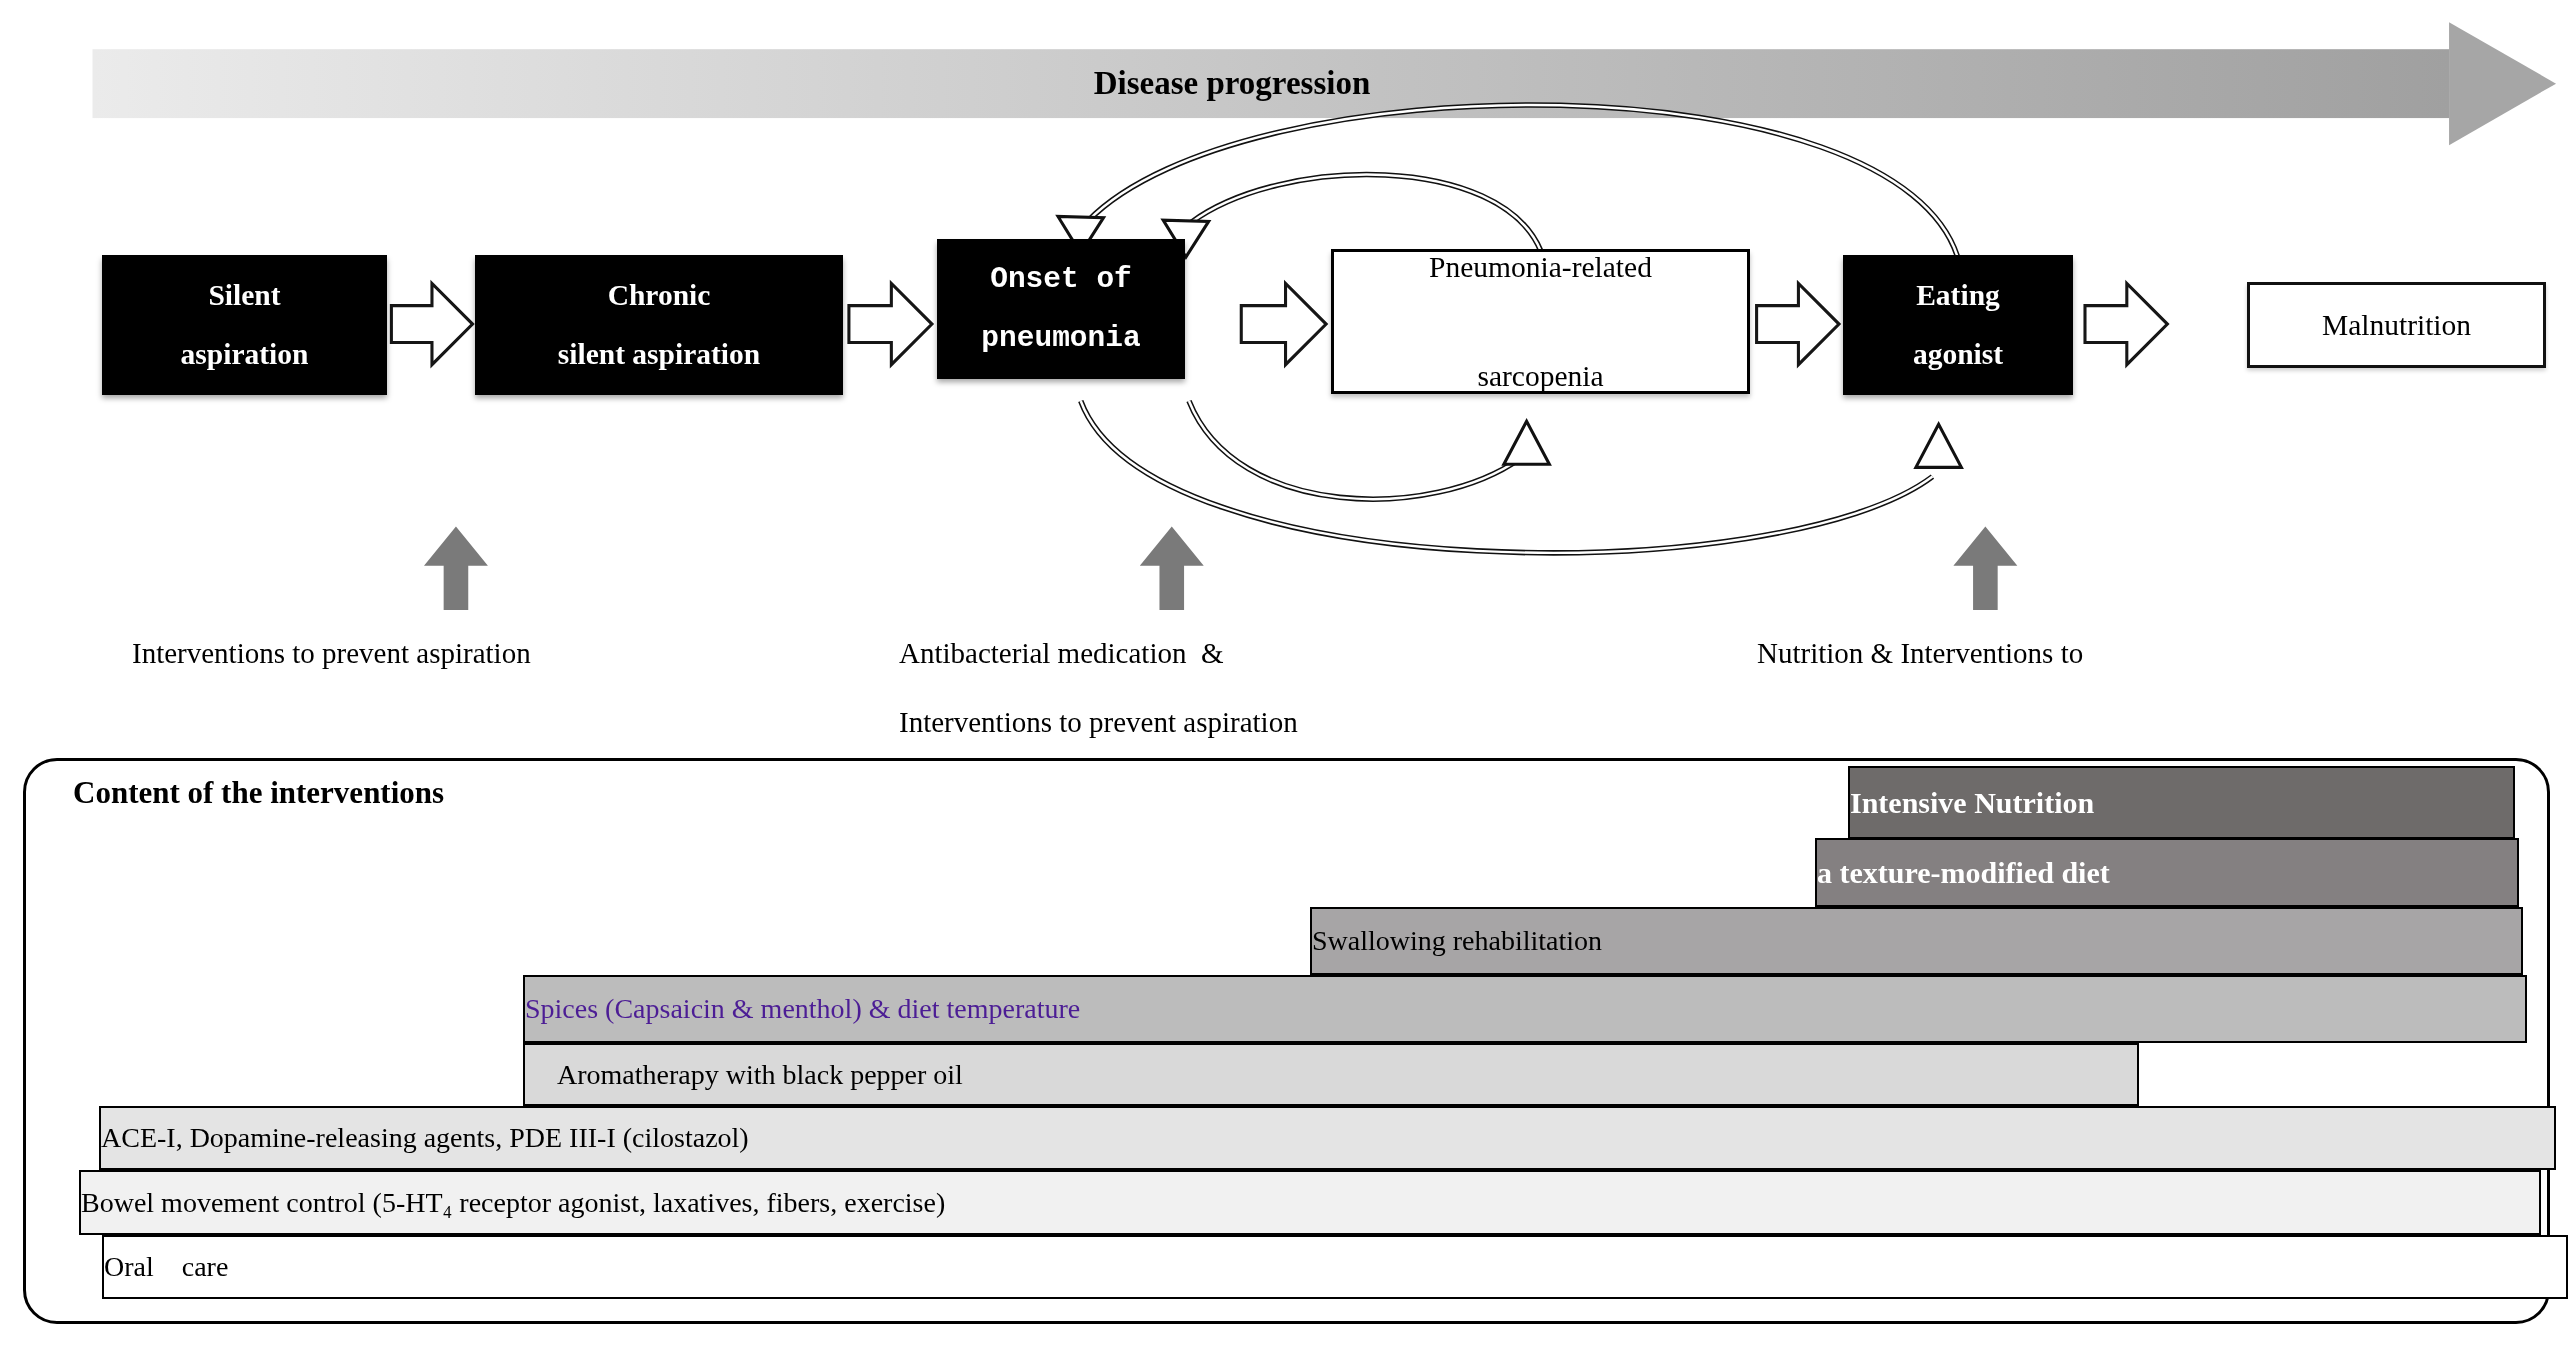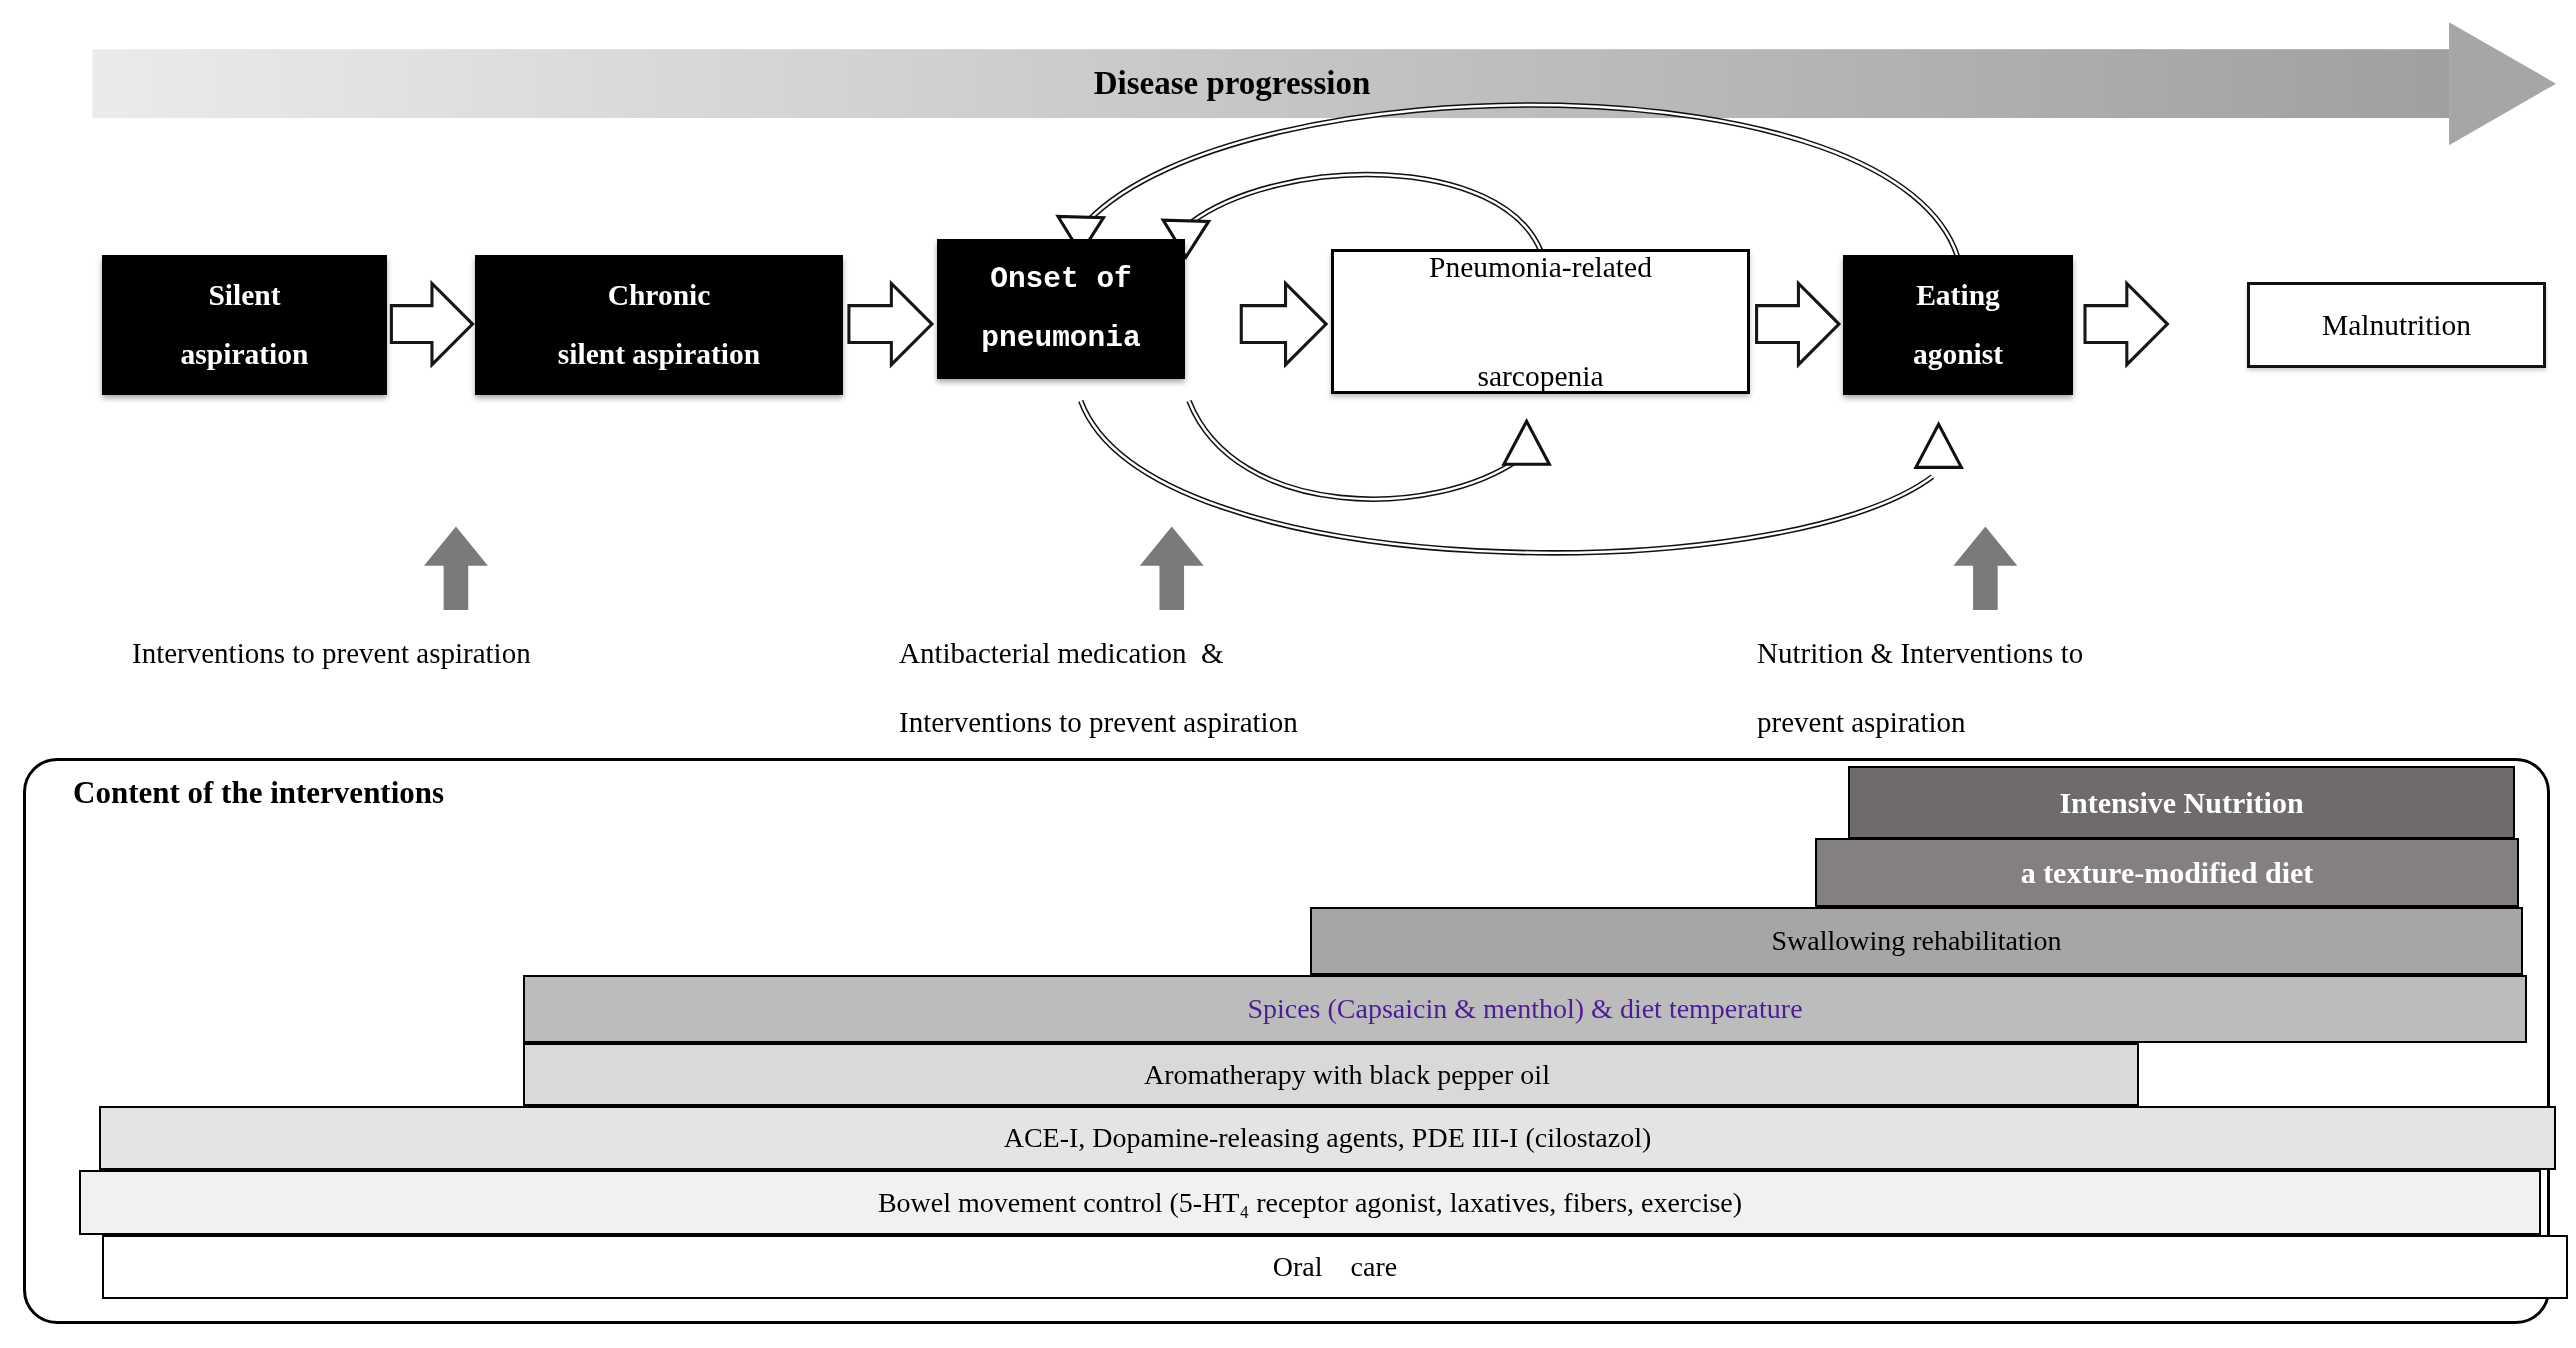--- a/index.html
+++ b/index.html
@@ -44,21 +44,21 @@
     position:absolute;left:23.4px;top:758px;width:2527px;height:566px;
     border:3.1px solid #000;border-radius:34px;box-sizing:border-box;
     background:#fff;z-index:1;
   }
   .panel-title{
     position:absolute;left:73px;top:775px;z-index:3;
     font-weight:bold;font-size:31px;
   }
   .bar{
     position:absolute;z-index:2;box-sizing:border-box;border:2.5px solid #000;
-    display:flex;align-items:center;justify-content:center;text-align:center;
+    display:flex;align-items:center;text-align:center;
   }
   .bar .bar-label{font-size:28px;white-space:pre;}
   .bar.emph .bar-label{font-size:30px;font-weight:bold;}
 </style>
 </head>
 <body>
 
 <svg id="shape-layer" width="2576" height="1348" viewBox="0 0 4188 2192">
   <defs>
     <linearGradient id="progGrad" x1="0" y1="0" x2="1" y2="0">
@@ -144,21 +144,20 @@
   <span>Interventions to prevent aspiration</span>
 </div>
 
 <div class="iv-label" style="left:899px;top:619px;">
   <span>Antibacterial medication  &amp;</span>
   <span>Interventions to prevent aspiration</span>
 </div>
 
 <div class="iv-label" style="left:1757px;top:619px;">
   <span>Nutrition &amp; Interventions to</span>
-  <span>prevent aspiration</span>
 </div>
 
 <div class="panel"></div>
 <div class="panel-title">Content of the interventions</div>
 
 <div class="bar emph" style="left: 1848px; top: 766px; width: 667px; height: 73px; background-color: rgb(110, 107, 106);">
   <span class="bar-label" style="color: rgb(255, 255, 255);">Intensive Nutrition</span>
 </div>
 
 <div class="bar emph" style="left: 1815px; top: 838px; width: 704px; height: 69px; background-color: rgb(132, 128, 129);">

